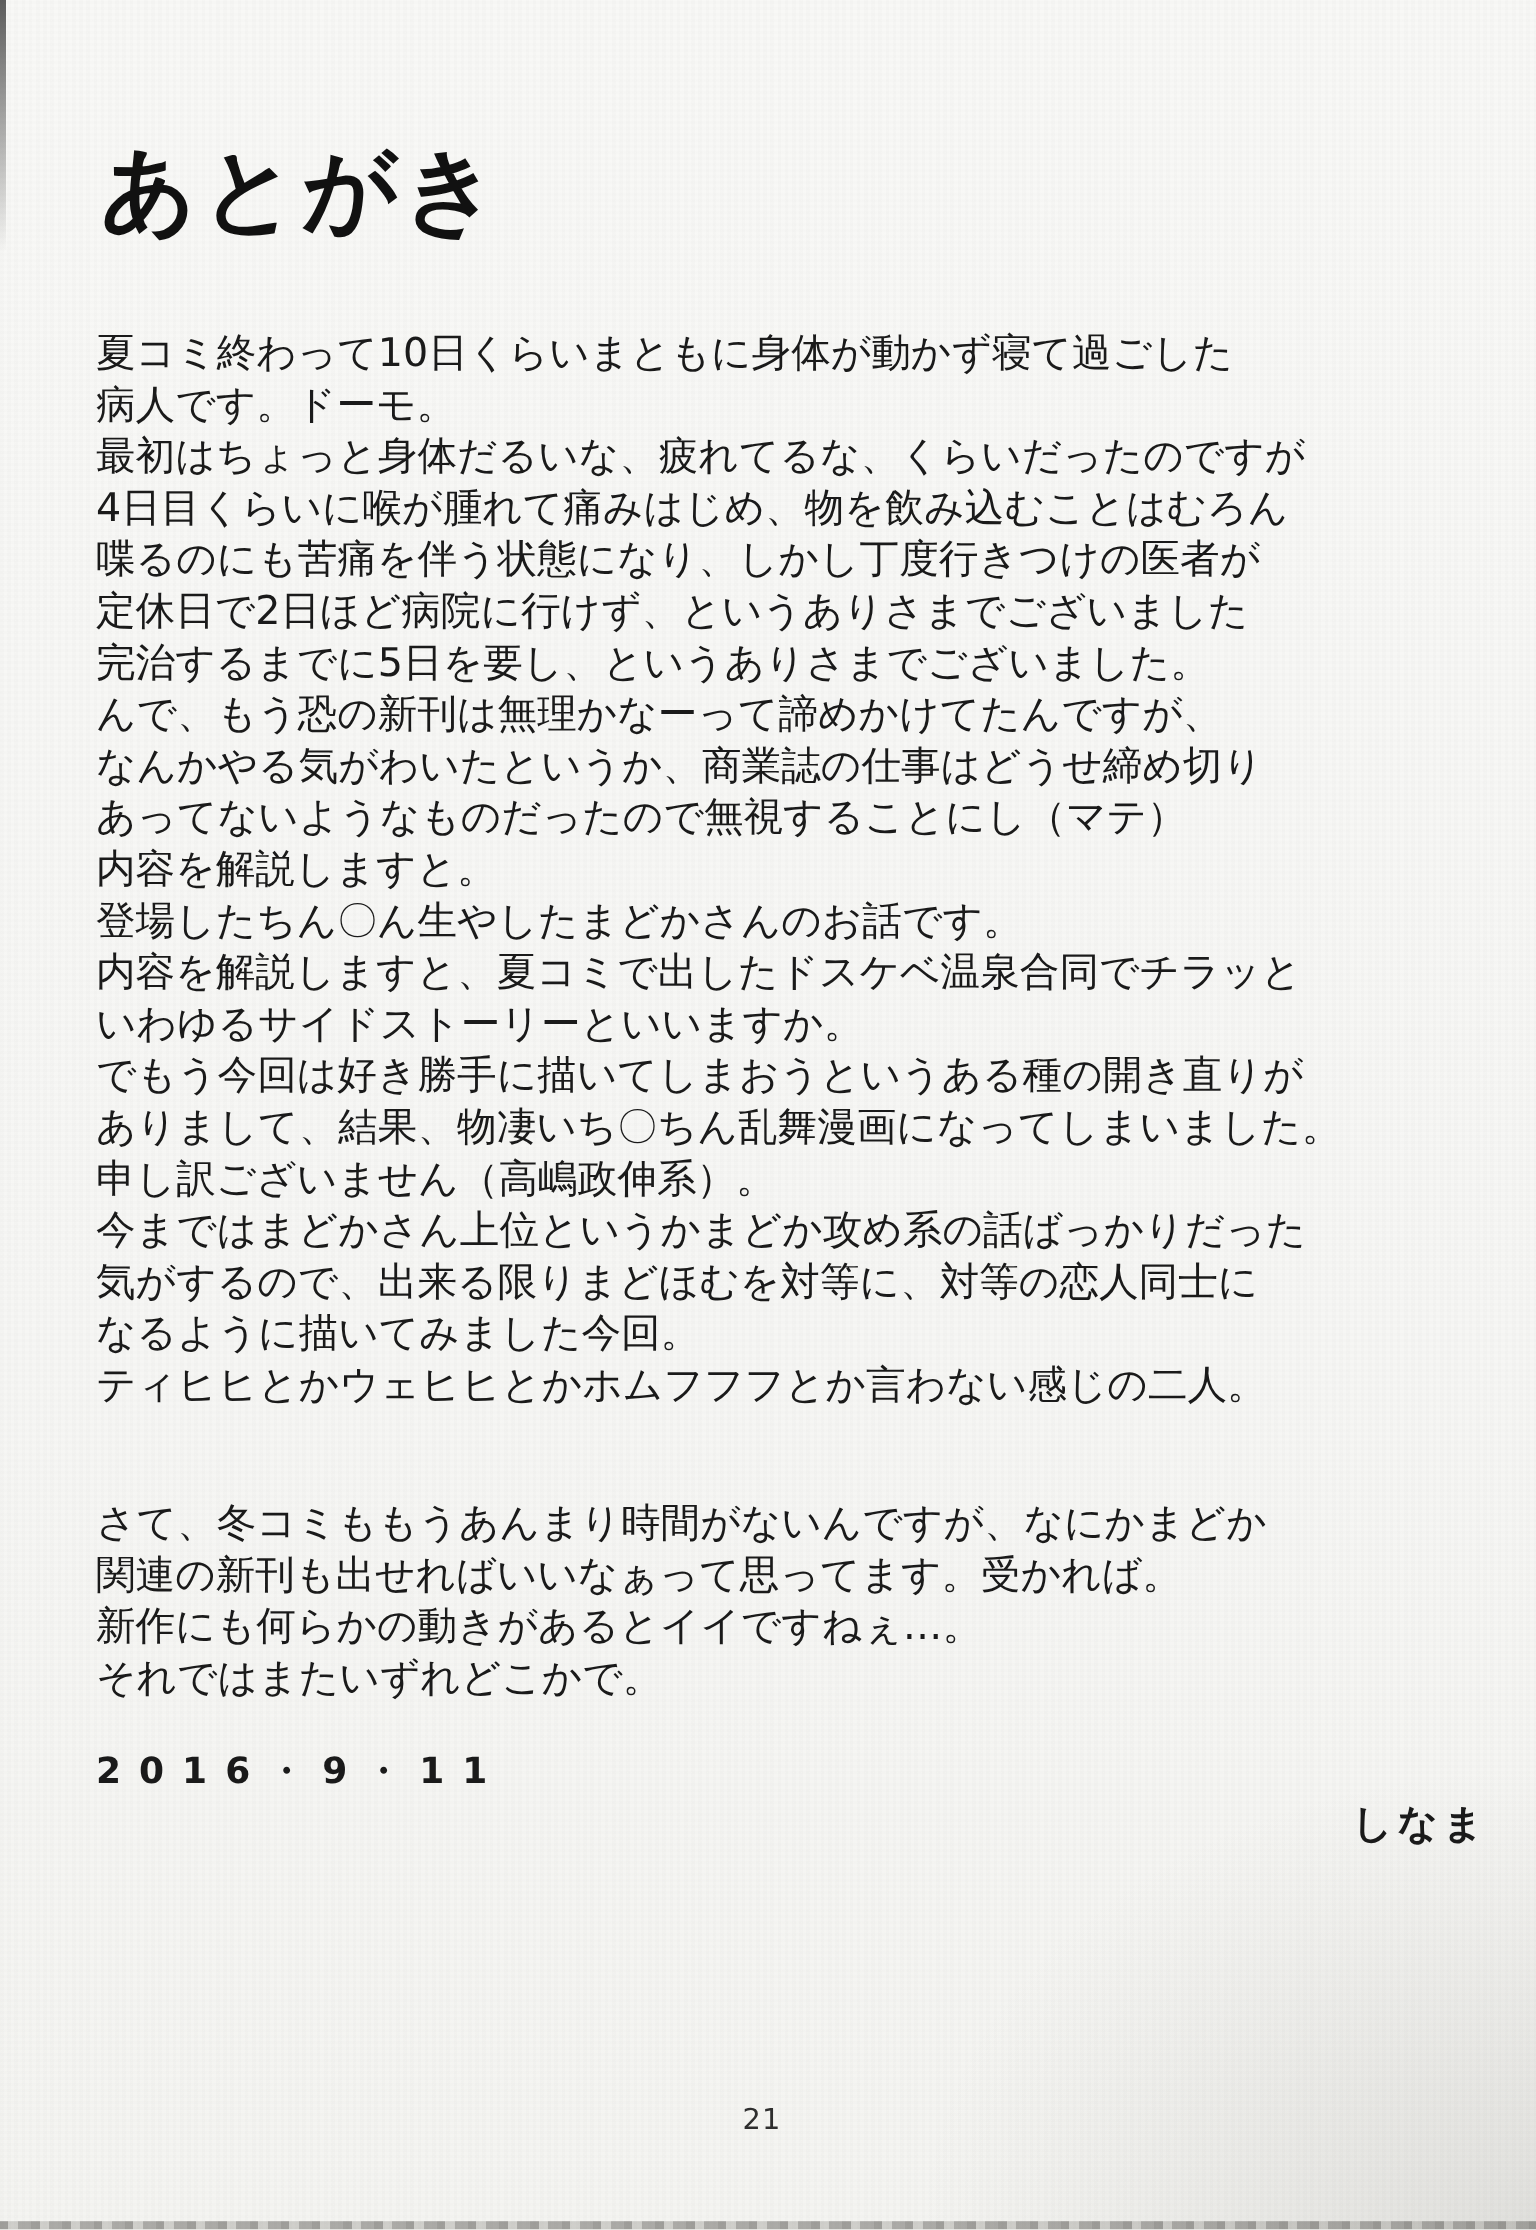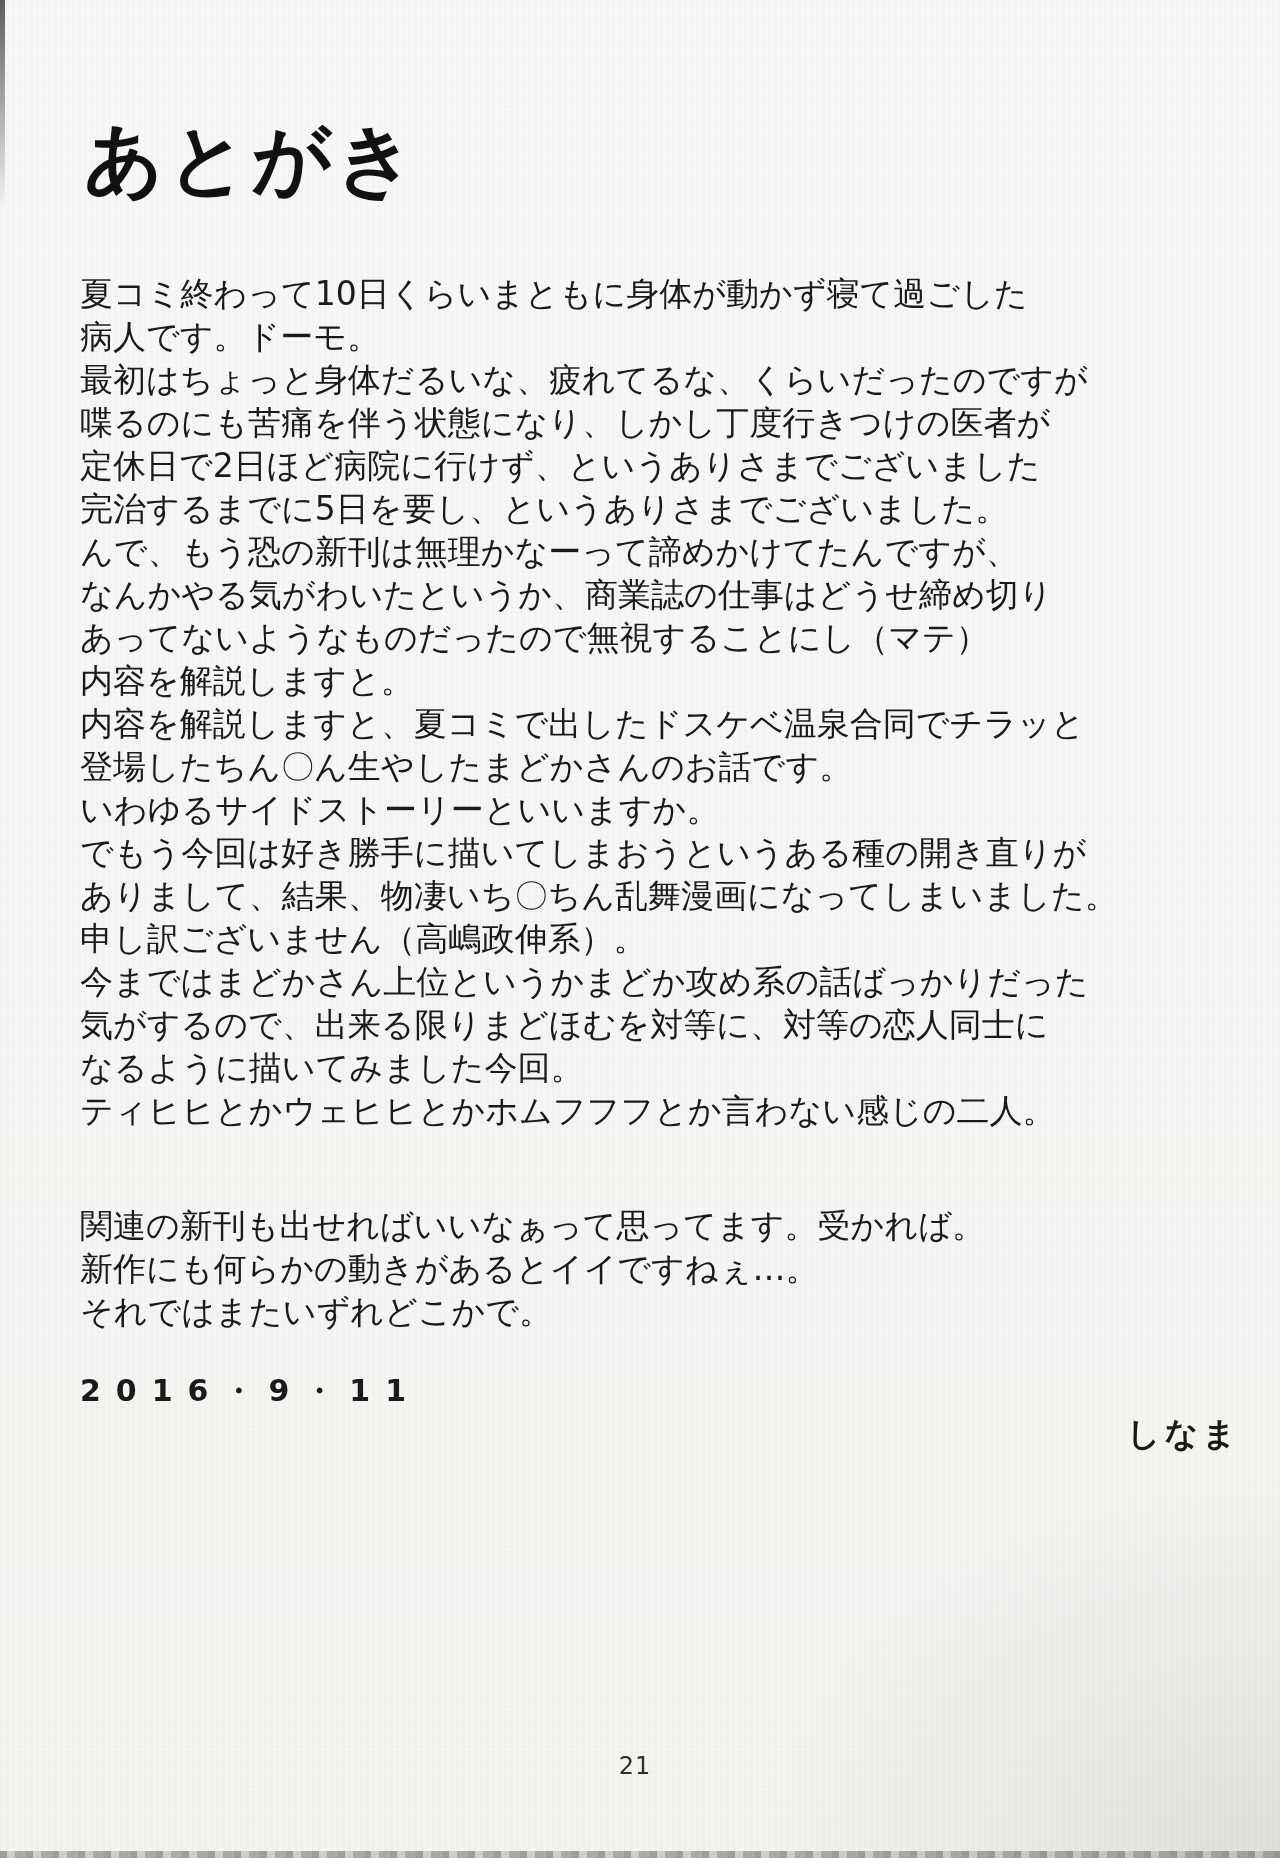--- a/index.html
+++ b/index.html
@@ -118,40 +118,42 @@
   <div class="corner-shadow"></div>
   <div class="edge-bottom"></div>
 
   <h1 class="title">あとがき</h1>
 
   <div class="body-text">
     <div class="para1">
       <div class="line">夏コミ終わって10日くらいまともに身体が動かず寝て過ごした</div>
       <div class="line">病人です。ドーモ。</div>
       <div class="line">最初はちょっと身体だるいな、疲れてるな、くらいだったのですが</div>
+      <div class="line">4日目くらいに喉が腫れて痛みはじめ、物を飲み込むことはむろん</div>
       <div class="line">喋るのにも苦痛を伴う状態になり、しかし丁度行きつけの医者が</div>
       <div class="line">定休日で2日ほど病院に行けず、というありさまでございました</div>
       <div class="line">完治するまでに5日を要し、というありさまでございました。</div>
       <div class="line">んで、もう恐の新刊は無理かなーって諦めかけてたんですが、</div>
       <div class="line">なんかやる気がわいたというか、商業誌の仕事はどうせ締め切り</div>
       <div class="line">あってないようなものだったので無視することにし（マテ）</div>
       <div class="line">内容を解説しますと。</div>
+      <div class="line">登場したちん〇ん生やしたまどかさんのお話です。</div>
       <div class="line">内容を解説しますと、夏コミで出したドスケベ温泉合同でチラッと</div>
-      <div class="line">登場したちん〇ん生やしたまどかさんのお話です。</div>
       <div class="line">いわゆるサイドストーリーといいますか。</div>
       <div class="line">でもう今回は好き勝手に描いてしまおうというある種の開き直りが</div>
       <div class="line">ありまして、結果、物凄いち〇ちん乱舞漫画になってしまいました。</div>
       <div class="line">申し訳ございません（高嶋政伸系）。</div>
       <div class="line">今まではまどかさん上位というかまどか攻め系の話ばっかりだった</div>
       <div class="line">気がするので、出来る限りまどほむを対等に、対等の恋人同士に</div>
       <div class="line">なるように描いてみました今回。</div>
       <div class="line">ティヒヒとかウェヒヒとかホムフフフとか言わない感じの二人。</div>
     </div>
 
     <div class="para2">
+      <div class="line">さて、冬コミももうあんまり時間がないんですが、なにかまどか</div>
       <div class="line">関連の新刊も出せればいいなぁって思ってます。受かれば。</div>
       <div class="line">新作にも何らかの動きがあるとイイですねぇ…。</div>
       <div class="line">それではまたいずれどこかで。</div>
     </div>
 
     <div class="signature">
       <div class="line date-line">2016・9・11</div>
       <div class="line author-line">しなま</div>
     </div>
   </div>

